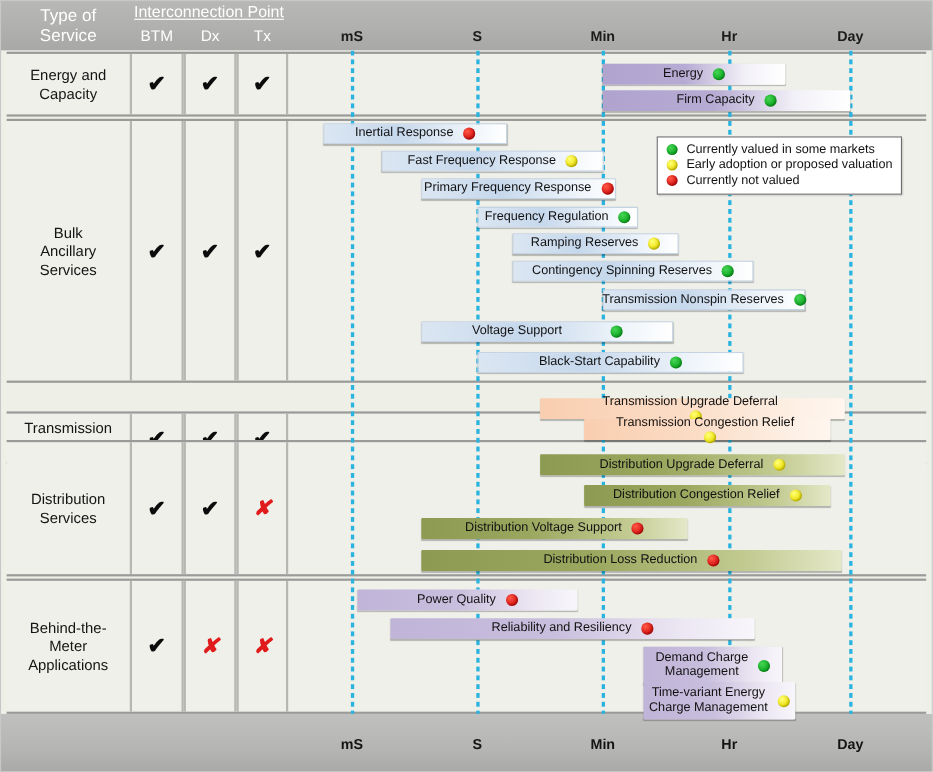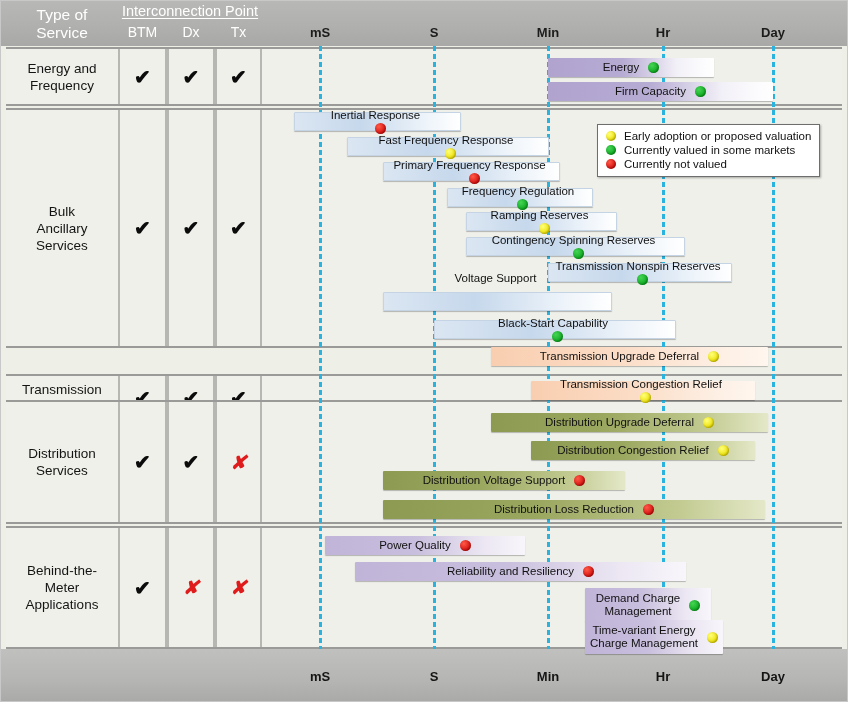--- a/index.html
+++ b/index.html
@@ -89,21 +89,21 @@
   .dot {
     width: 11px; height: 11px; border-radius: 50%;
     margin-left: 5px; flex: 0 0 auto;
     box-shadow: inset -1px -1px 2px rgba(0,0,0,.28);
   }
   .dot.green  { background: radial-gradient(circle at 35% 32%, #46d455, #0ba81e 72%); }
   .dot.yellow { background: radial-gradient(circle at 35% 32%, #ffff7a, #ecdf00 72%); }
   .dot.red    { background: radial-gradient(circle at 35% 32%, #ff5a47, #d40d0d 72%); }
 
   .style-purple { background: linear-gradient(90deg,#b0a4cf 0%,#b6abd3 45%,#f3f1f8 78%,#ffffff 100%); }
-  .style-blue   { background: linear-gradient(90deg,#dbe6f2 0%,#c6d8ec 40%,#eef4fa 80%,#ffffff 100%); border:1px solid #c5d4e5;flex-direction:column; }
+  .style-blue   { background: linear-gradient(90deg,#dbe6f2 0%,#c6d8ec 40%,#eef4fa 80%,#ffffff 100%); border:1px solid #c5d4e5; }
   .style-peach  { background: linear-gradient(90deg,#f9ceb0 0%,#fbdcc5 45%,#fdeee2 80%,#fff6ef 100%); }
   .style-olive  { background: linear-gradient(90deg,#8d9a52 0%,#9aa75e 40%,#c3cb92 78%,#e4e8c8 100%); }
   .style-lav    { background: linear-gradient(90deg,#c0b4d8 0%,#c8bedd 45%,#ece7f3 80%,#f8f6fb 100%); }
 
   
   .legend {
     position: absolute; z-index: 9;
     background: #ffffff; border: 1px solid #6e6e6e;
     padding: 4px 8px 5px 8px;
     box-shadow: 1px 1px 2px rgba(0,0,0,.3);
@@ -157,21 +157,21 @@
       <div class="vline" style="left: 547px;"></div>
       <div class="vline" style="left: 662px;"></div>
       <div class="vline" style="left: 772px;"></div>
     </div>
 
   <div id="rows-layer">
       <div class="row-block" style="top: 47px; height: 59px;">
         <div class="row-label">
           <div>
             <div>Energy and</div>
-            <div>Frequency</div>
+            <div>Capacity</div>
           </div>
         </div>
         <div class="mark-cell" style="left: 112px; width: 49px;">
           <span class="mark-yes">✔</span>
         </div>
         <div class="mark-cell" style="left: 161px; width: 48px;">
           <span class="mark-yes">✔</span>
         </div>
         <div class="mark-cell" style="left: 209px; width: 47px;">
           <span class="mark-yes">✔</span>
@@ -208,21 +208,21 @@
         <span class="dot red"></span>
       </div>
       <div class="bar style-blue" style="left: 347px; width: 202px; top: 137px;">
         <span class="bar-text">Fast Frequency Response</span>
         <span class="dot yellow"></span>
       </div>
       <div class="bar style-blue" style="left: 383px; width: 177px; top: 162px;">
         <span class="bar-text">Primary Frequency Response</span>
         <span class="dot red"></span>
       </div>
-      <div class="bar style-blue" style="left: 434px; width: 146px; top: 188px; margin-left: 13px;">
+      <div class="bar style-blue" style="left: 434px; width: 146px; top: 188px;">
         <span class="bar-text">Frequency Regulation</span>
         <span class="dot green"></span>
       </div>
       <div class="bar style-blue" style="left: 466px; width: 151px; top: 212px;">
         <span class="bar-text">Ramping Reserves</span>
         <span class="dot yellow"></span>
       </div>
       <div class="bar style-blue" style="left: 466px; width: 219px; top: 237px;">
         <span class="bar-text">Contingency Spinning Reserves</span>
         <span class="dot green"></span>
@@ -249,21 +249,21 @@
         <div class="mark-cell" style="left: 112px; width: 49px;">
           <span class="mark-yes">✔</span>
         </div>
         <div class="mark-cell" style="left: 161px; width: 48px;">
           <span class="mark-yes">✔</span>
         </div>
         <div class="mark-cell" style="left: 209px; width: 47px;">
           <span class="mark-yes">✔</span>
         </div>
       </div>
-      <div class="bar style-peach" style="left: 491px; width: 277px; top: 347px;">
+      <div class="bar style-peach" style="left: 491px; width: 277px; top: 362px; flex-direction: column;">
         <span class="bar-text">Transmission Upgrade Deferral</span>
         <span class="dot yellow"></span>
       </div>
       <div class="bar style-peach" style="left: 531px; width: 224px; top: 381px; flex-direction: column;">
         <span class="bar-text">Transmission Congestion Relief</span>
         <span class="dot yellow"></span>
       </div>
       <div class="row-block" style="top: 400px; height: 124px;">
         <div class="row-label">
           <div>
@@ -334,26 +334,26 @@
         <span class="bar-text">
           <div>Time-variant Energy</div>
           <div>Charge Management</div>
         </span>
         <span class="dot yellow"></span>
       </div>
     </div>
 
   <div class="legend" style="left:597px; top:124px;">
     <div class="legend-row">
+      <span class="dot green"></span>
+      <span class="legend-label">Currently valued in some markets</span>
+    </div>
+    <div class="legend-row">
       <span class="dot yellow"></span>
       <span class="legend-label">Early adoption or proposed valuation</span>
-    </div>
-    <div class="legend-row">
-      <span class="dot green"></span>
-      <span class="legend-label">Currently valued in some markets</span>
     </div>
     <div class="legend-row">
       <span class="dot red"></span>
       <span class="legend-label">Currently not valued</span>
     </div>
   </div>
 
   <div class="footer-band">
     <div id="footer-ticks">
         <div class="footer-tick" style="left: 320px;">mS</div>

